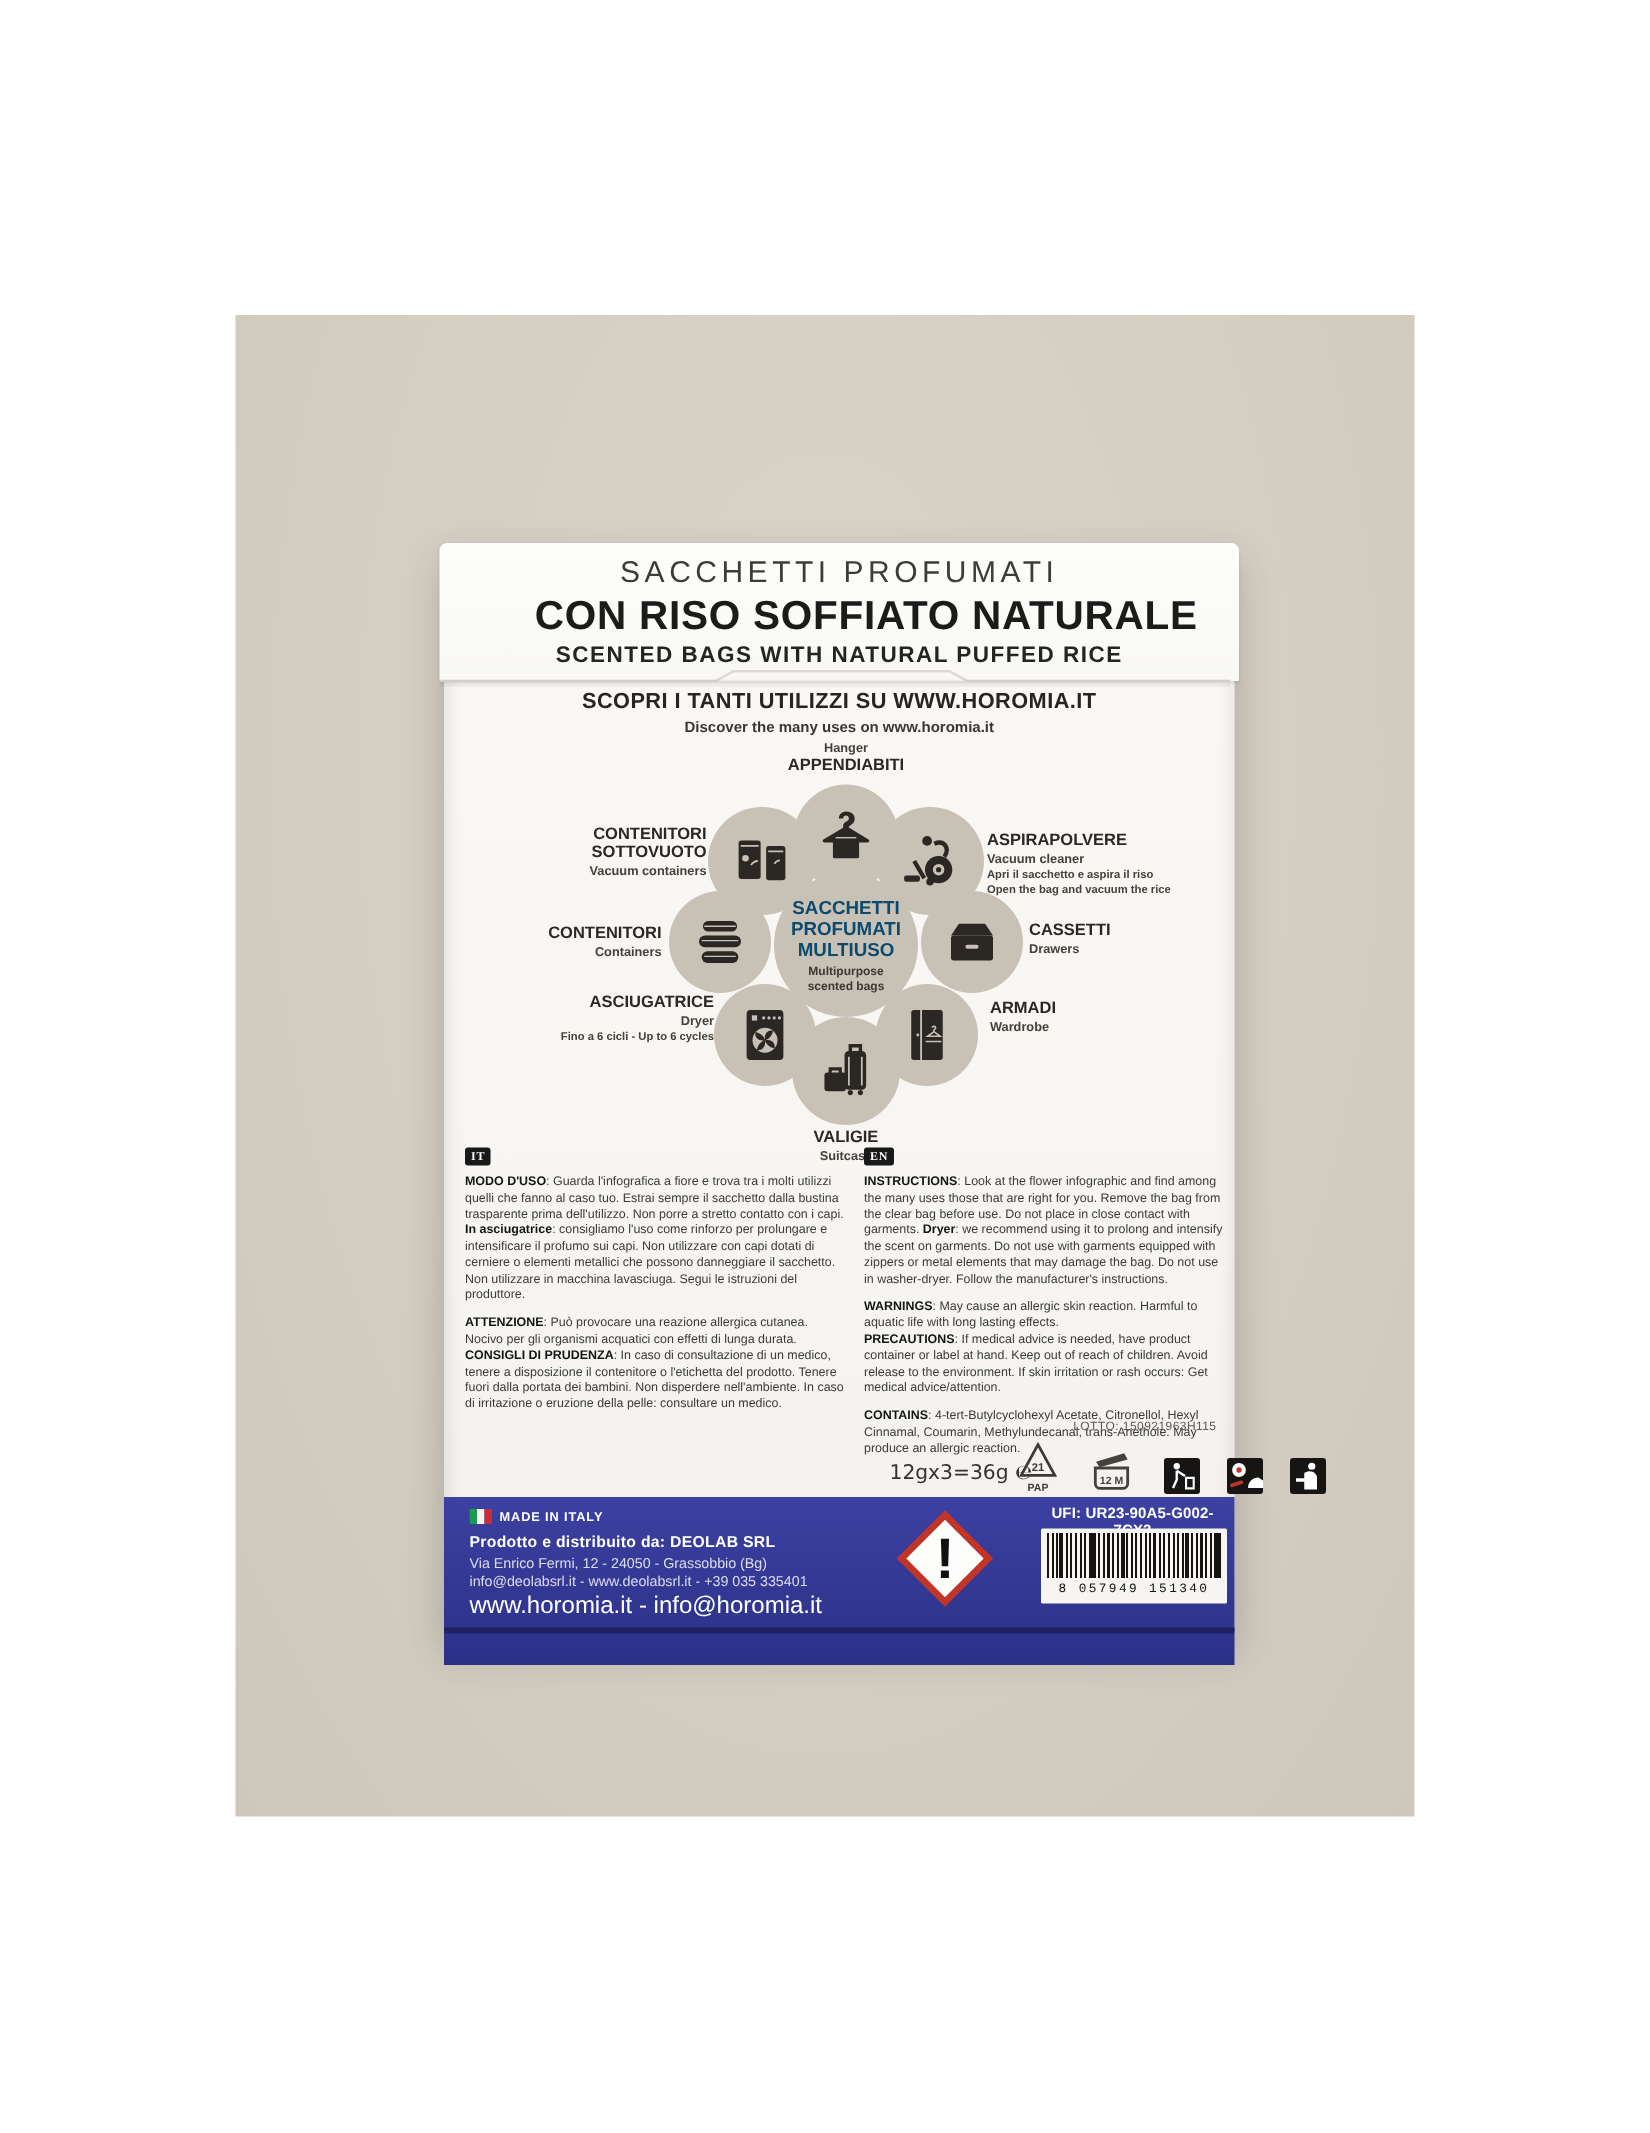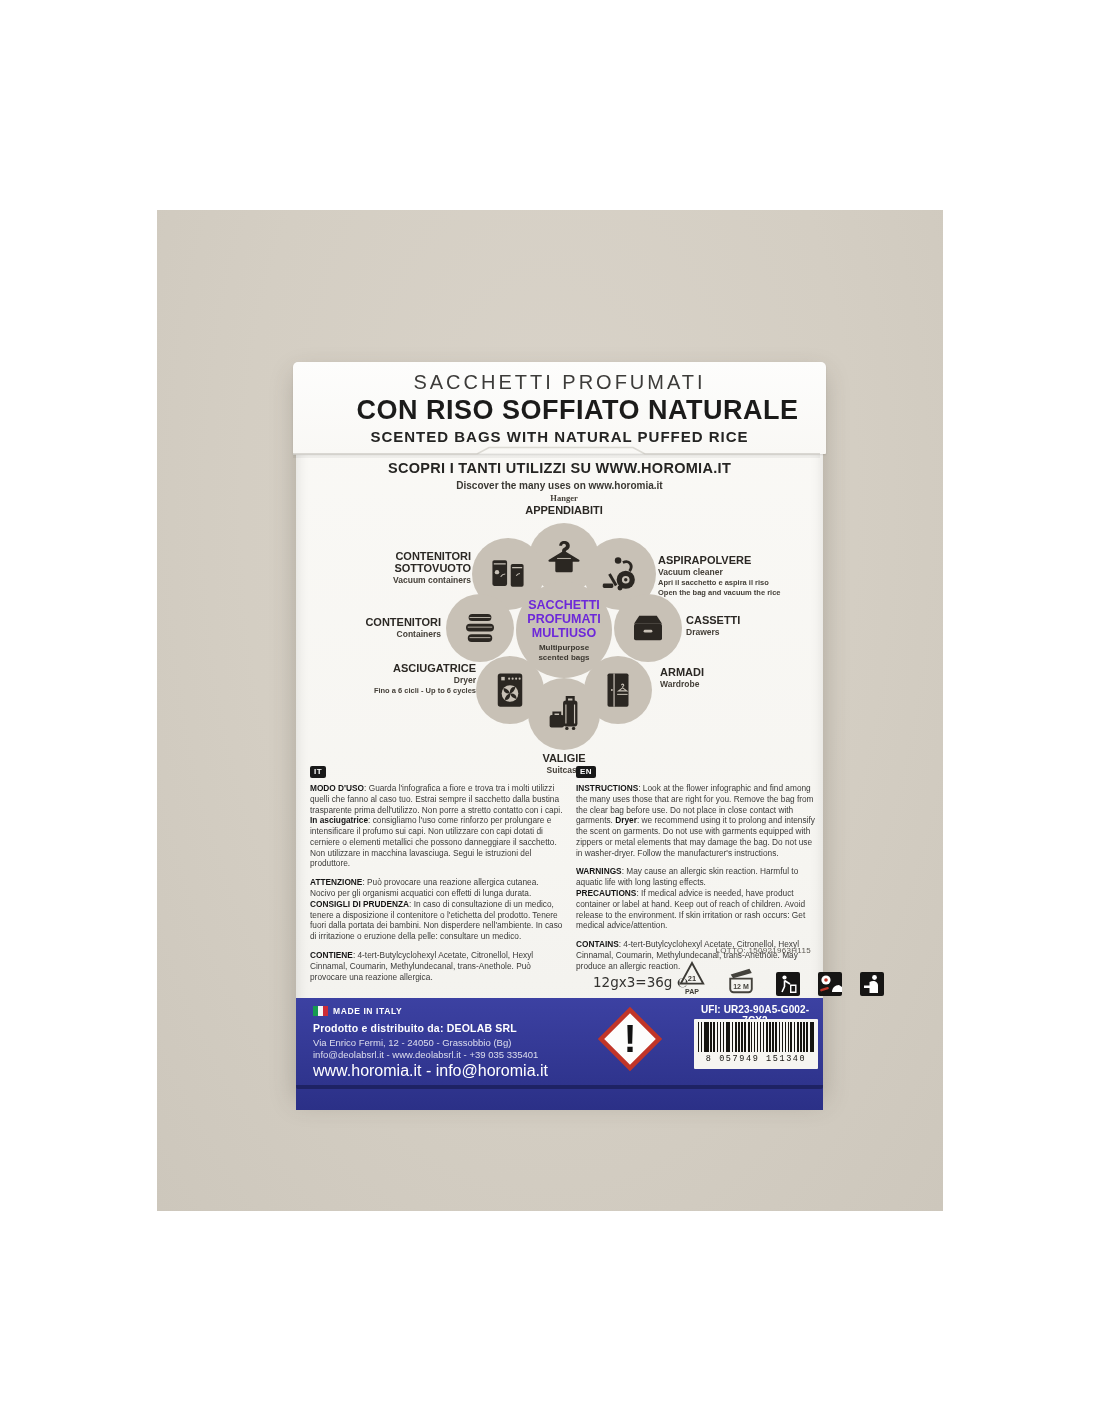--- a/index.html
+++ b/index.html
@@ -34,44 +34,44 @@
   .circle{position:absolute;border-radius:50%;background:#c8c1b6;display:flex;align-items:center;justify-content:center;}
   .c-hanger{left:233px;top:161px;width:70px;height:70px;}
   .c-vacbags{left:176px;top:176px;width:72px;height:72px;}
   .c-vaccleaner{left:288px;top:176px;width:72px;height:72px;}
   .c-containers{left:150px;top:232px;width:68px;height:68px;}
   .c-center{left:220px;top:220px;width:96px;height:96px;flex-direction:column;z-index:2;}
   .c-drawers{left:318px;top:232px;width:68px;height:68px;}
   .c-dryer{left:180px;top:294px;width:68px;height:68px;}
   .c-wardrobe{left:288px;top:294px;width:68px;height:68px;}
   .c-suitcase{left:232px;top:316px;width:72px;height:72px;}
-  .center-title{font-size:12.5px;line-height:1.12;font-weight:800;color:#6d28d9;text-align:center;white-space:pre-line;}
+  .center-title{font-size:12.5px;line-height:1.12;font-weight:800;color:#0c4a6e;text-align:center;white-space:pre-line;}
   .center-sub{font-size:8px;line-height:1.15;font-weight:700;color:#3c3831;text-align:center;white-space:pre-line;margin-top:3px;}
 
   .flower-label{position:absolute;color:#2b2824;}
   .flower-label .main{font-size:11px;font-weight:800;line-height:1.1;white-space:pre-line;}
   .flower-label .sub{font-size:8.5px;font-weight:700;color:#454039;line-height:1.2;margin-top:1px;}
   .flower-label .note{font-size:7.5px;font-weight:700;color:#454039;line-height:1.25;white-space:pre-line;margin-top:1px;}
   .lab-right{text-align:right;}
   .lab-left{text-align:left;}
   .lab-center{text-align:center;}
   .l-hanger{left:188px;top:131px;width:160px;}
-  .l-hanger .sub{margin:0 0 1px 0;font-family:Liberation Serif, serif;}
+  .l-hanger .sub{margin:0 0 1px 0;}
   .l-vacbags{right:352px;top:188px;width:150px;}
   .l-vaccleaner{left:362px;top:192px;width:158px;}
   .l-containers{right:382px;top:254px;width:140px;}
   .l-drawers{left:390px;top:252px;width:130px;}
   .l-dryer{right:347px;top:300px;width:168px;}
   .l-wardrobe{left:364px;top:304px;width:130px;}
   .l-suitcase{left:188px;top:390px;width:160px;}
 
   .col{position:absolute;width:253px;color:#3b3a38;}
   .col-it{left:14px;top:398px;}
   .col-en{left:280px;top:398px;width:242px;}
-  .badge{display:inline-block;background:#191919;color:#fff;font-size:8px;font-weight:800;padding:1.5px 4px 2px;border-radius:2px;letter-spacing:.5px;margin-bottom:5px;}
+  .badge{display:inline-block;background:#191919;color:#fff;font-size:8px;font-weight:800;padding:1.5px 4px 2px;border-radius:2px;letter-spacing:.5px;margin-bottom:5px;font-family:Liberation Serif, serif;}
   .para{font-size:8.3px;line-height:1.3;margin:0 0 8px 0;}
   .para b{color:#141414;}
   .blk{display:block;}
 
   .lotto{position:absolute;right:12px;top:584px;font-size:8px;color:#5c5952;letter-spacing:.3px;}
   .weight{position:absolute;left:297px;top:612px;font-size:13.5px;color:#33322f;font-weight:400;font-family:"DejaVu Sans","Liberation Sans",sans-serif;}
   .symbols{position:absolute;left:382px;top:598px;display:flex;align-items:flex-end;gap:18px;}
   .sym-sq{width:24px;height:24px;border-radius:2px;overflow:hidden;}
 
   .footer{
@@ -244,21 +244,20 @@
       <div class="sub">Suitcase</div>
     </div>
 
     <div class="col col-it">
       <span class="badge">IT</span>
       <p class="para"><b>MODO D'USO</b><span>: Guarda l'infografica a fiore e trova tra i molti utilizzi quelli che fanno al caso tuo. Estrai sempre il sacchetto dalla bustina trasparente prima dell'utilizzo. Non porre a stretto contatto con i capi. </span><b>In asciugatrice</b><span>: consigliamo l'uso come rinforzo per prolungare e intensificare il profumo sui capi. Non utilizzare con capi dotati di cerniere o elementi metallici che possono danneggiare il sacchetto. Non utilizzare in macchina lavasciuga. Segui le istruzioni del produttore.</span></p>
       <p class="para">
         <span class="blk"><b>ATTENZIONE</b><span>: Può provocare una reazione allergica cutanea. Nocivo per gli organismi acquatici con effetti di lunga durata.</span></span>
         <span class="blk"><b>CONSIGLI DI PRUDENZA</b><span>: In caso di consultazione di un medico, tenere a disposizione il contenitore o l'etichetta del prodotto. Tenere fuori dalla portata dei bambini. Non disperdere nell'ambiente. In caso di irritazione o eruzione della pelle: consultare un medico.</span></span>
       </p>
-      <p class="para"><b>CONTIENE</b><span>: 4-tert-Butylcyclohexyl Acetate, Citronellol, Hexyl Cinnamal, Coumarin, Methylundecanal, trans-Anethole. Può provocare una reazione allergica.</span></p>
     </div>
 
     <div class="col col-en">
       <span class="badge">EN</span>
       <p class="para"><b>INSTRUCTIONS</b><span>: Look at the flower infographic and find among the many uses those that are right for you. Remove the bag from the clear bag before use. Do not place in close contact with garments. </span><b>Dryer</b><span>: we recommend using it to prolong and intensify the scent on garments. Do not use with garments equipped with zippers or metal elements that may damage the bag. Do not use in washer-dryer. Follow the manufacturer's instructions.</span></p>
       <p class="para">
         <span class="blk"><b>WARNINGS</b><span>: May cause an allergic skin reaction. Harmful to aquatic life with long lasting effects.</span></span>
         <span class="blk"><b>PRECAUTIONS</b><span>: If medical advice is needed, have product container or label at hand. Keep out of reach of children. Avoid release to the environment. If skin irritation or rash occurs: Get medical advice/attention.</span></span>
       </p>
       <p class="para"><b>CONTAINS</b><span>: 4-tert-Butylcyclohexyl Acetate, Citronellol, Hexyl Cinnamal, Coumarin, Methylundecanal, trans-Anethole. May produce an allergic reaction.</span></p>

